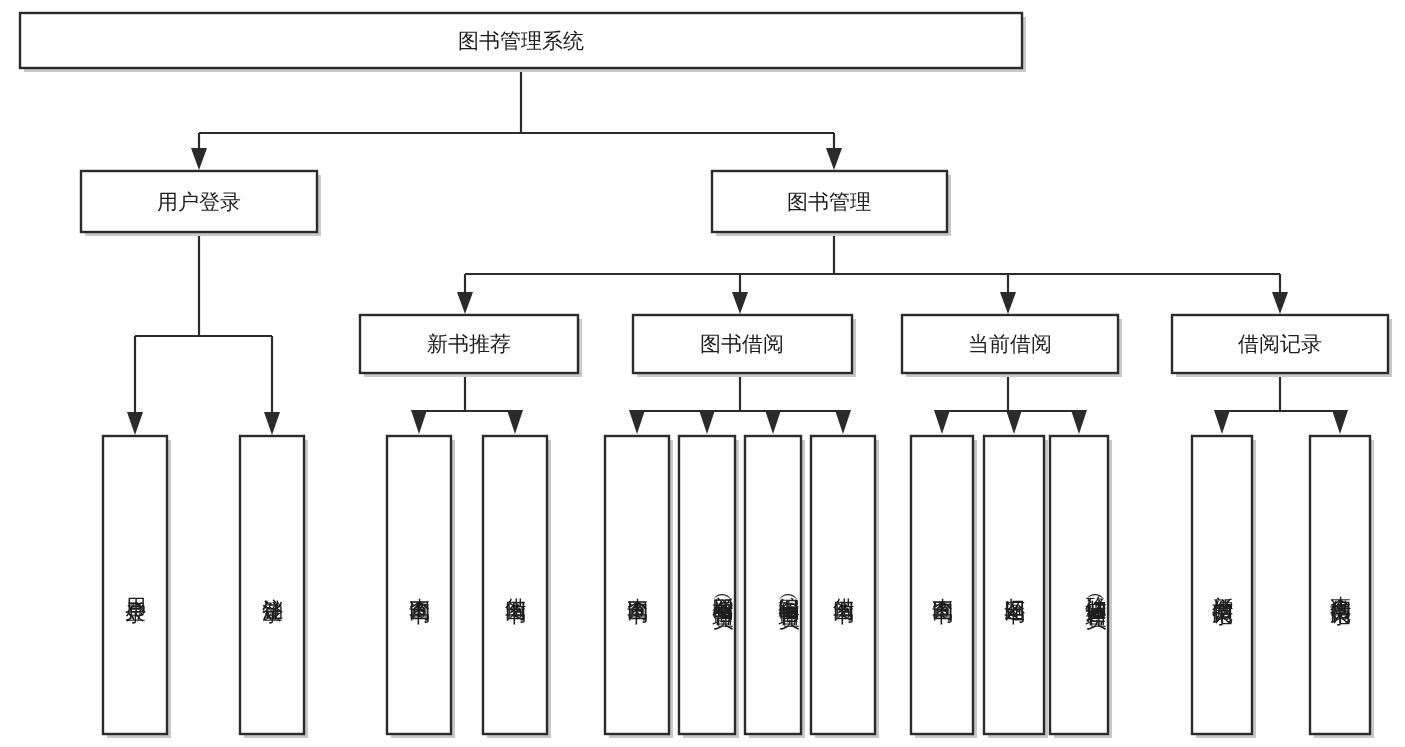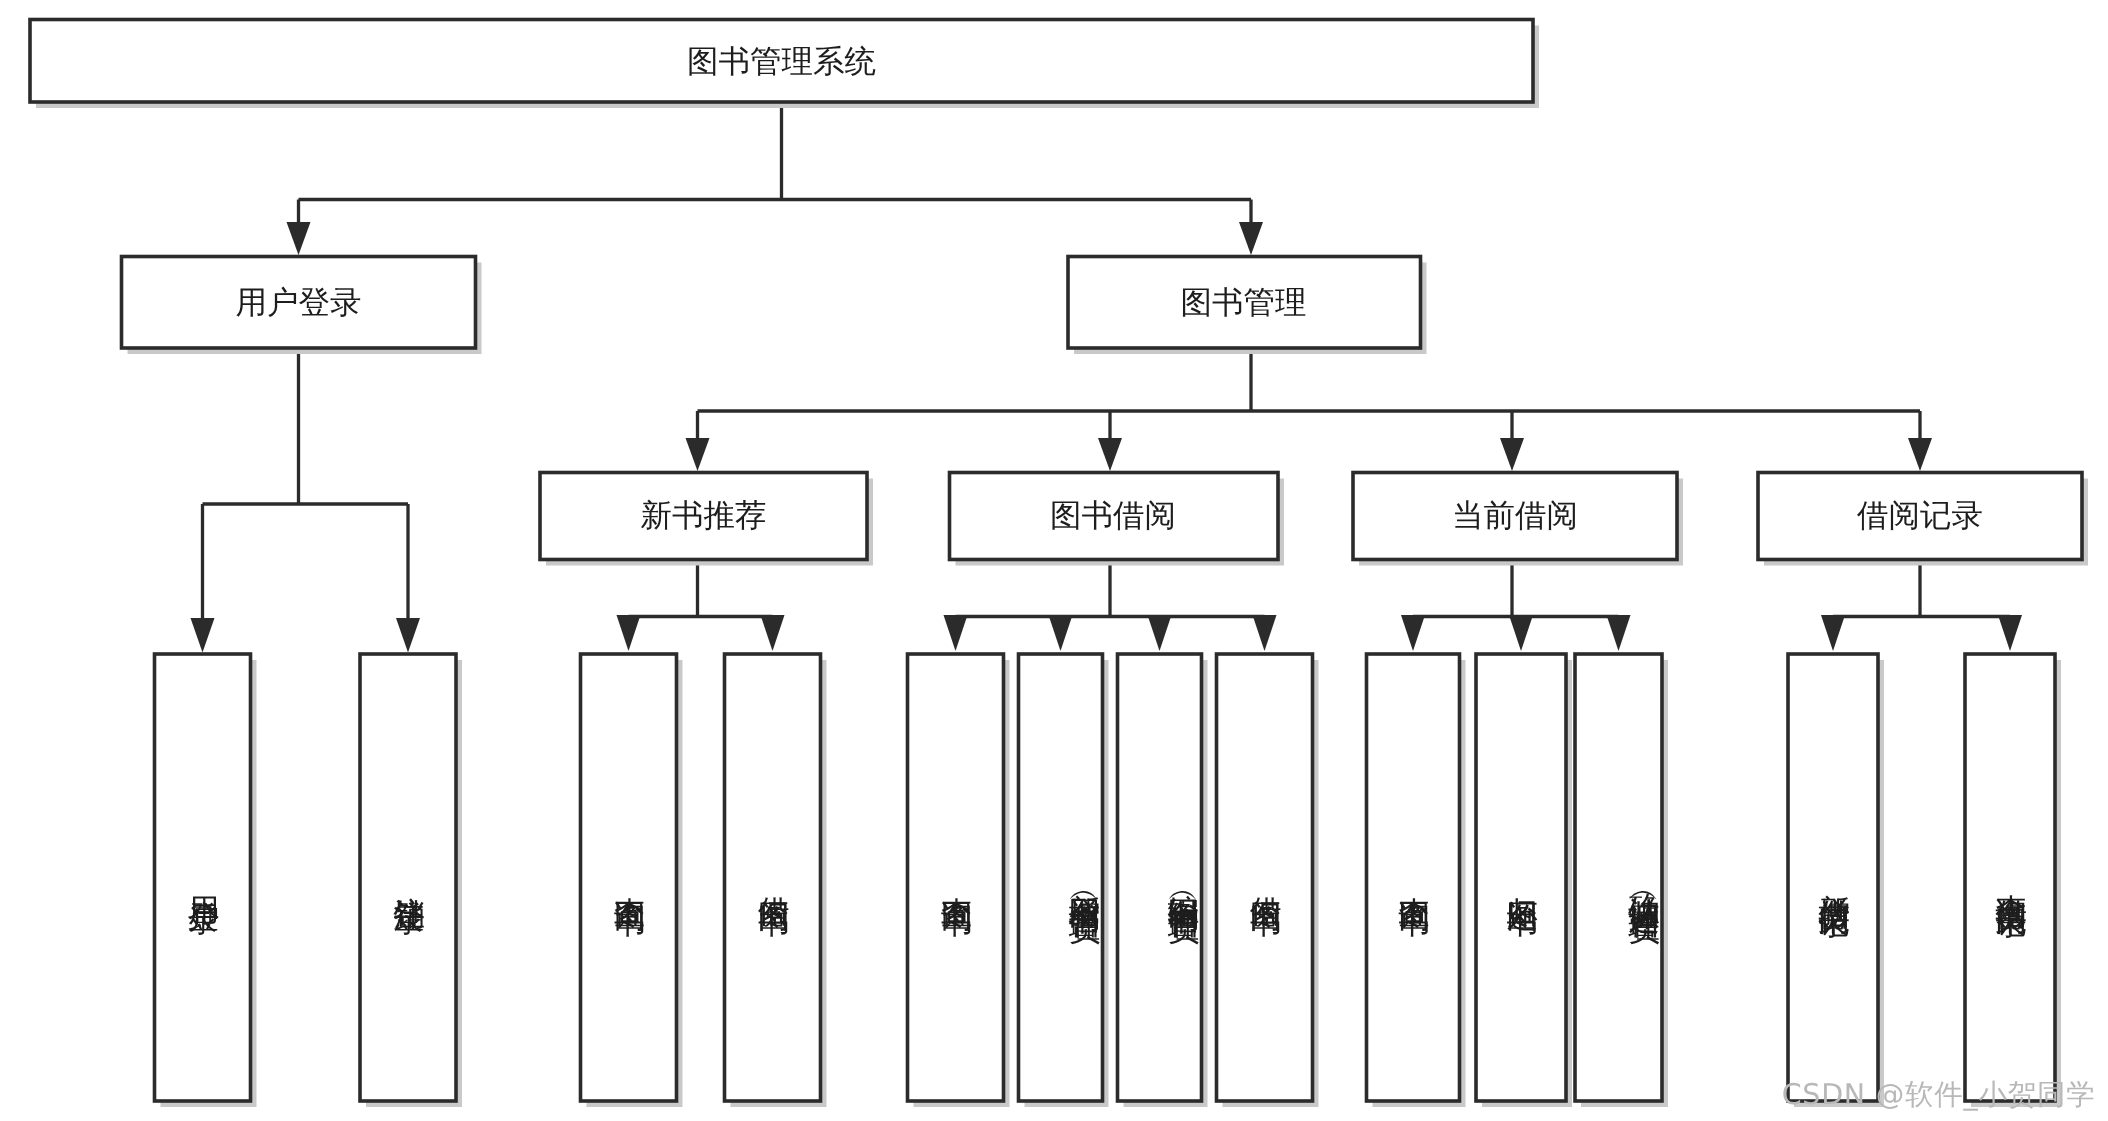--- a/index.html
+++ b/index.html
@@ -246,14 +246,13 @@
   <div class="leaf-label" style="left:605px; top:436px; width:64px; height:298px;">查询图书</div>
   <div class="leaf-label" style="left:679px; top:436px; width:56px; height:298px; align-items:flex-start; padding-top:6px; box-sizing:border-box;">新增图书（管理员）</div>
   <div class="leaf-label" style="left:745px; top:436px; width:56px; height:298px; align-items:flex-start; padding-top:6px; box-sizing:border-box;">编辑图书（管理员）</div>
   <div class="leaf-label" style="left:811px; top:436px; width:64px; height:298px;">借阅图书</div>
   <div class="leaf-label" style="left:911px; top:436px; width:62px; height:298px;">查询图书</div>
   <div class="leaf-label" style="left:984px; top:436px; width:60px; height:298px;">归还图书</div>
   <div class="leaf-label" style="left:1050px; top:436px; width:58px; height:298px; align-items:flex-start; padding-top:6px; box-sizing:border-box;">确认归还（管理员）</div>
   <div class="leaf-label" style="left:1192px; top:436px; width:60px; height:298px;">新增借阅记录</div>
   <div class="leaf-label" style="left:1310px; top:436px; width:60px; height:298px;">查询借阅记录</div>
 
-  <div class="watermark">CSDN @软件_小贺同学</div>
 </div>
 
 </body></html>

